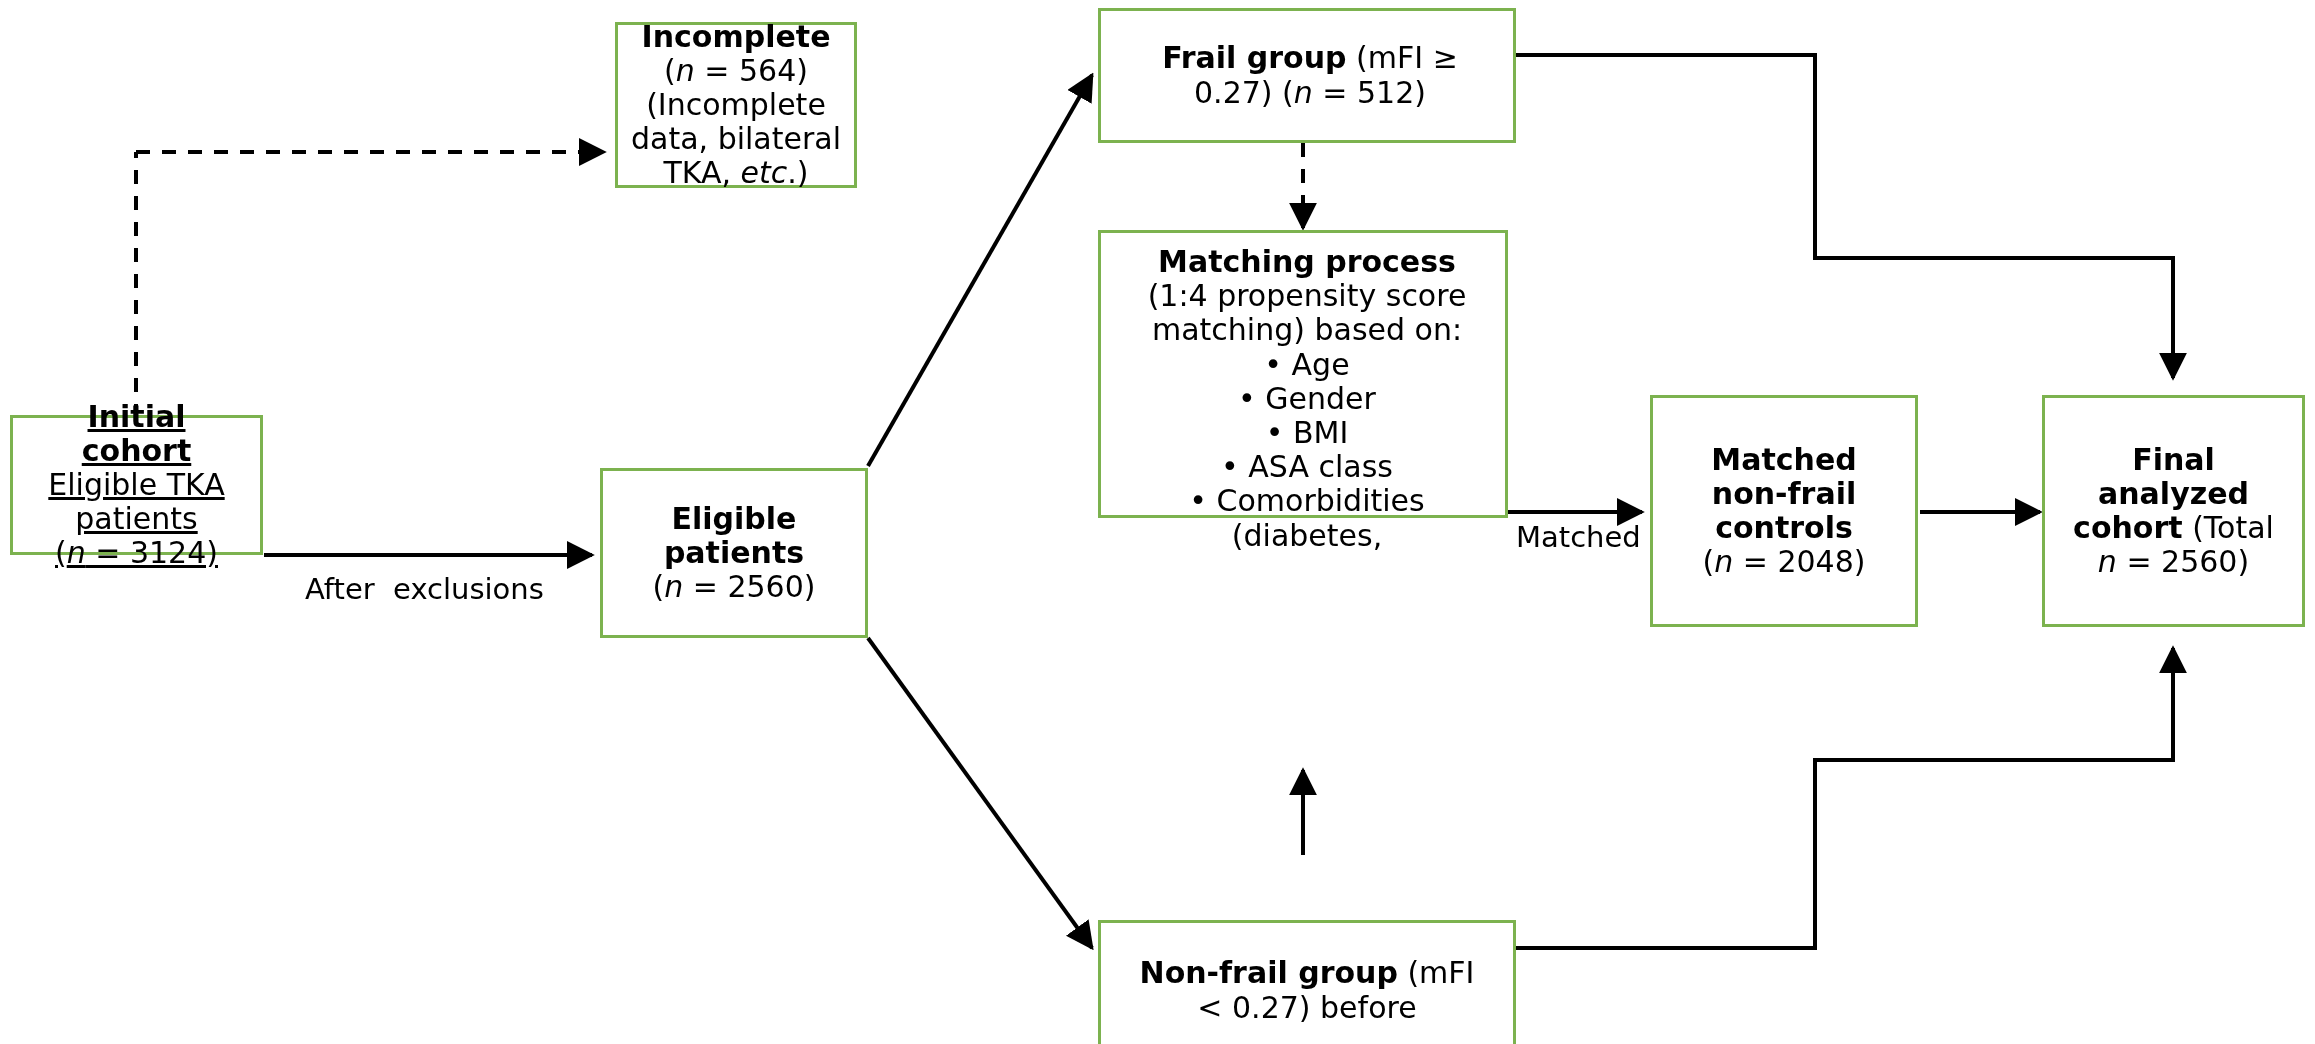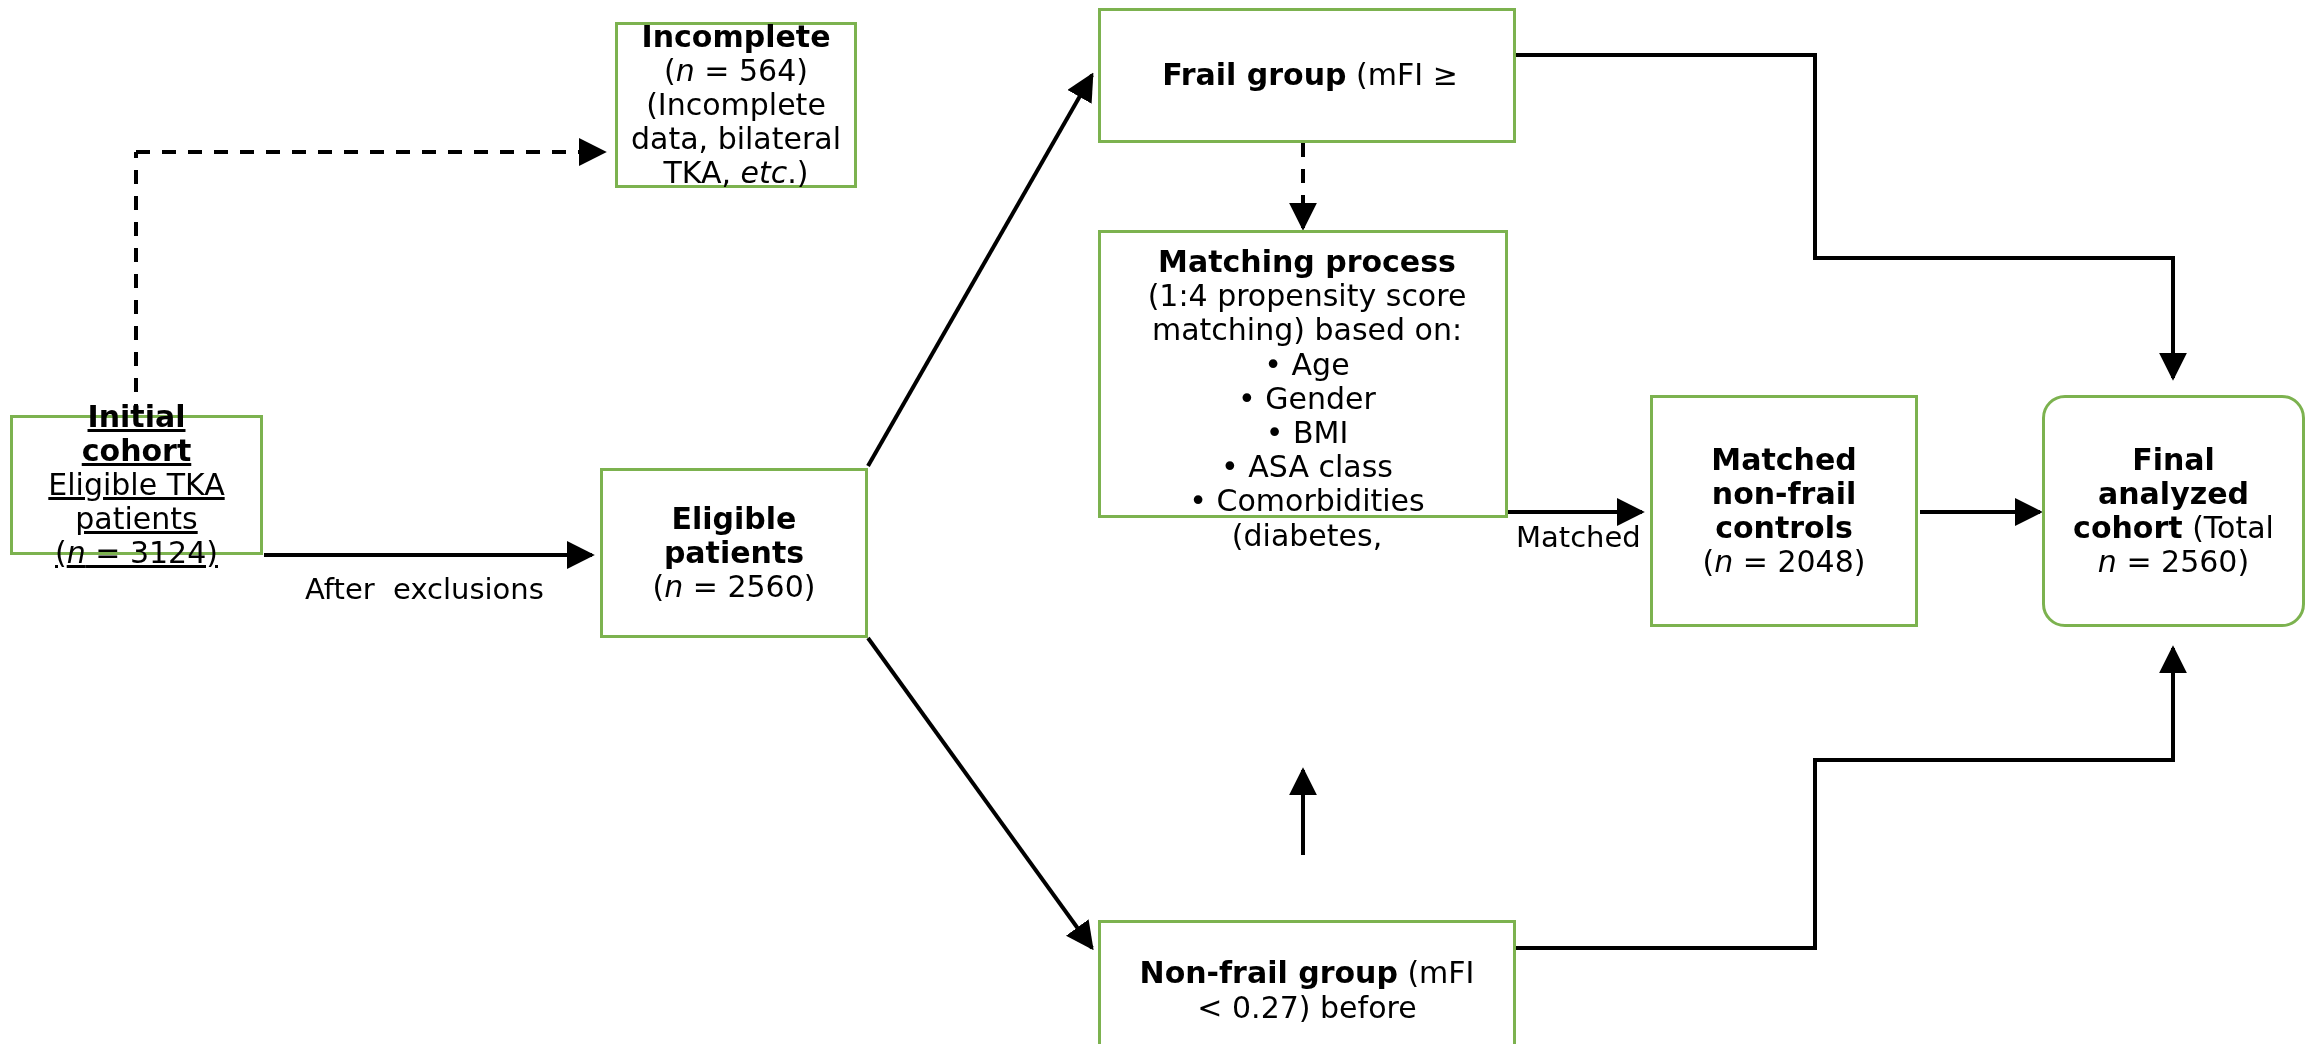--- a/index.html
+++ b/index.html
@@ -127,20 +127,21 @@
   </div>
 
   <div class="node center pad-lr" style="left:600px; top:468px; width:268px; height:170px;">
     <span class="ln b">Eligible</span>
     <span class="ln b">patients</span>
     <span class="ln"><span>(</span><span class="it">n</span><span> = 2560)</span></span>
   </div>
 
   <div class="node center pad-lr" style="left:1098px; top:8px; width:418px; height:135px;padding-left:16px;">
     <span class="ln"><span class="b">Frail group</span><span> (mFI ≥</span></span>
+    <span class="ln"><span>0.27) (</span><span class="it">n</span><span> = 512)</span></span>
   </div>
 
   <div class="node left pad-l" style="left:1098px; top:230px; width:410px; height:288px; justify-content:flex-start; padding-top:12px;">
     <span class="ln b">Matching process</span>
     <span class="ln">(1:4 propensity score</span>
     <span class="ln">matching) based on:</span>
     <span class="ln">• Age</span>
     <span class="ln">• Gender</span>
     <span class="ln">• BMI</span>
     <span class="ln">• ASA class</span>
@@ -153,21 +154,21 @@
     <span class="ln">&lt; 0.27) before</span>
   </div>
 
   <div class="node center pad-lr" style="left:1650px; top:395px; width:268px; height:232px;">
     <span class="ln b">Matched</span>
     <span class="ln b">non-frail</span>
     <span class="ln b">controls</span>
     <span class="ln"><span>(</span><span class="it">n</span><span> = 2048)</span></span>
   </div>
 
-  <div class="node center pad-lr" style="left:2042px; top:395px; width:263px; height:232px;border-radius:23px;">
+  <div class="node center pad-lr" style="left:2042px; top:395px; width:263px; height:232px;">
     <span class="ln b">Final</span>
     <span class="ln b">analyzed</span>
     <span class="ln"><span class="b">cohort</span><span> (Total</span></span>
     <span class="ln"><span class="it">n</span><span> = 2560)</span></span>
   </div>
 
   <div class="edge-label" style="left:305px; top:572px;">After  exclusions</div>
 
   <div class="edge-label" style="left:1516px; top:520px;">Matched</div>
 

